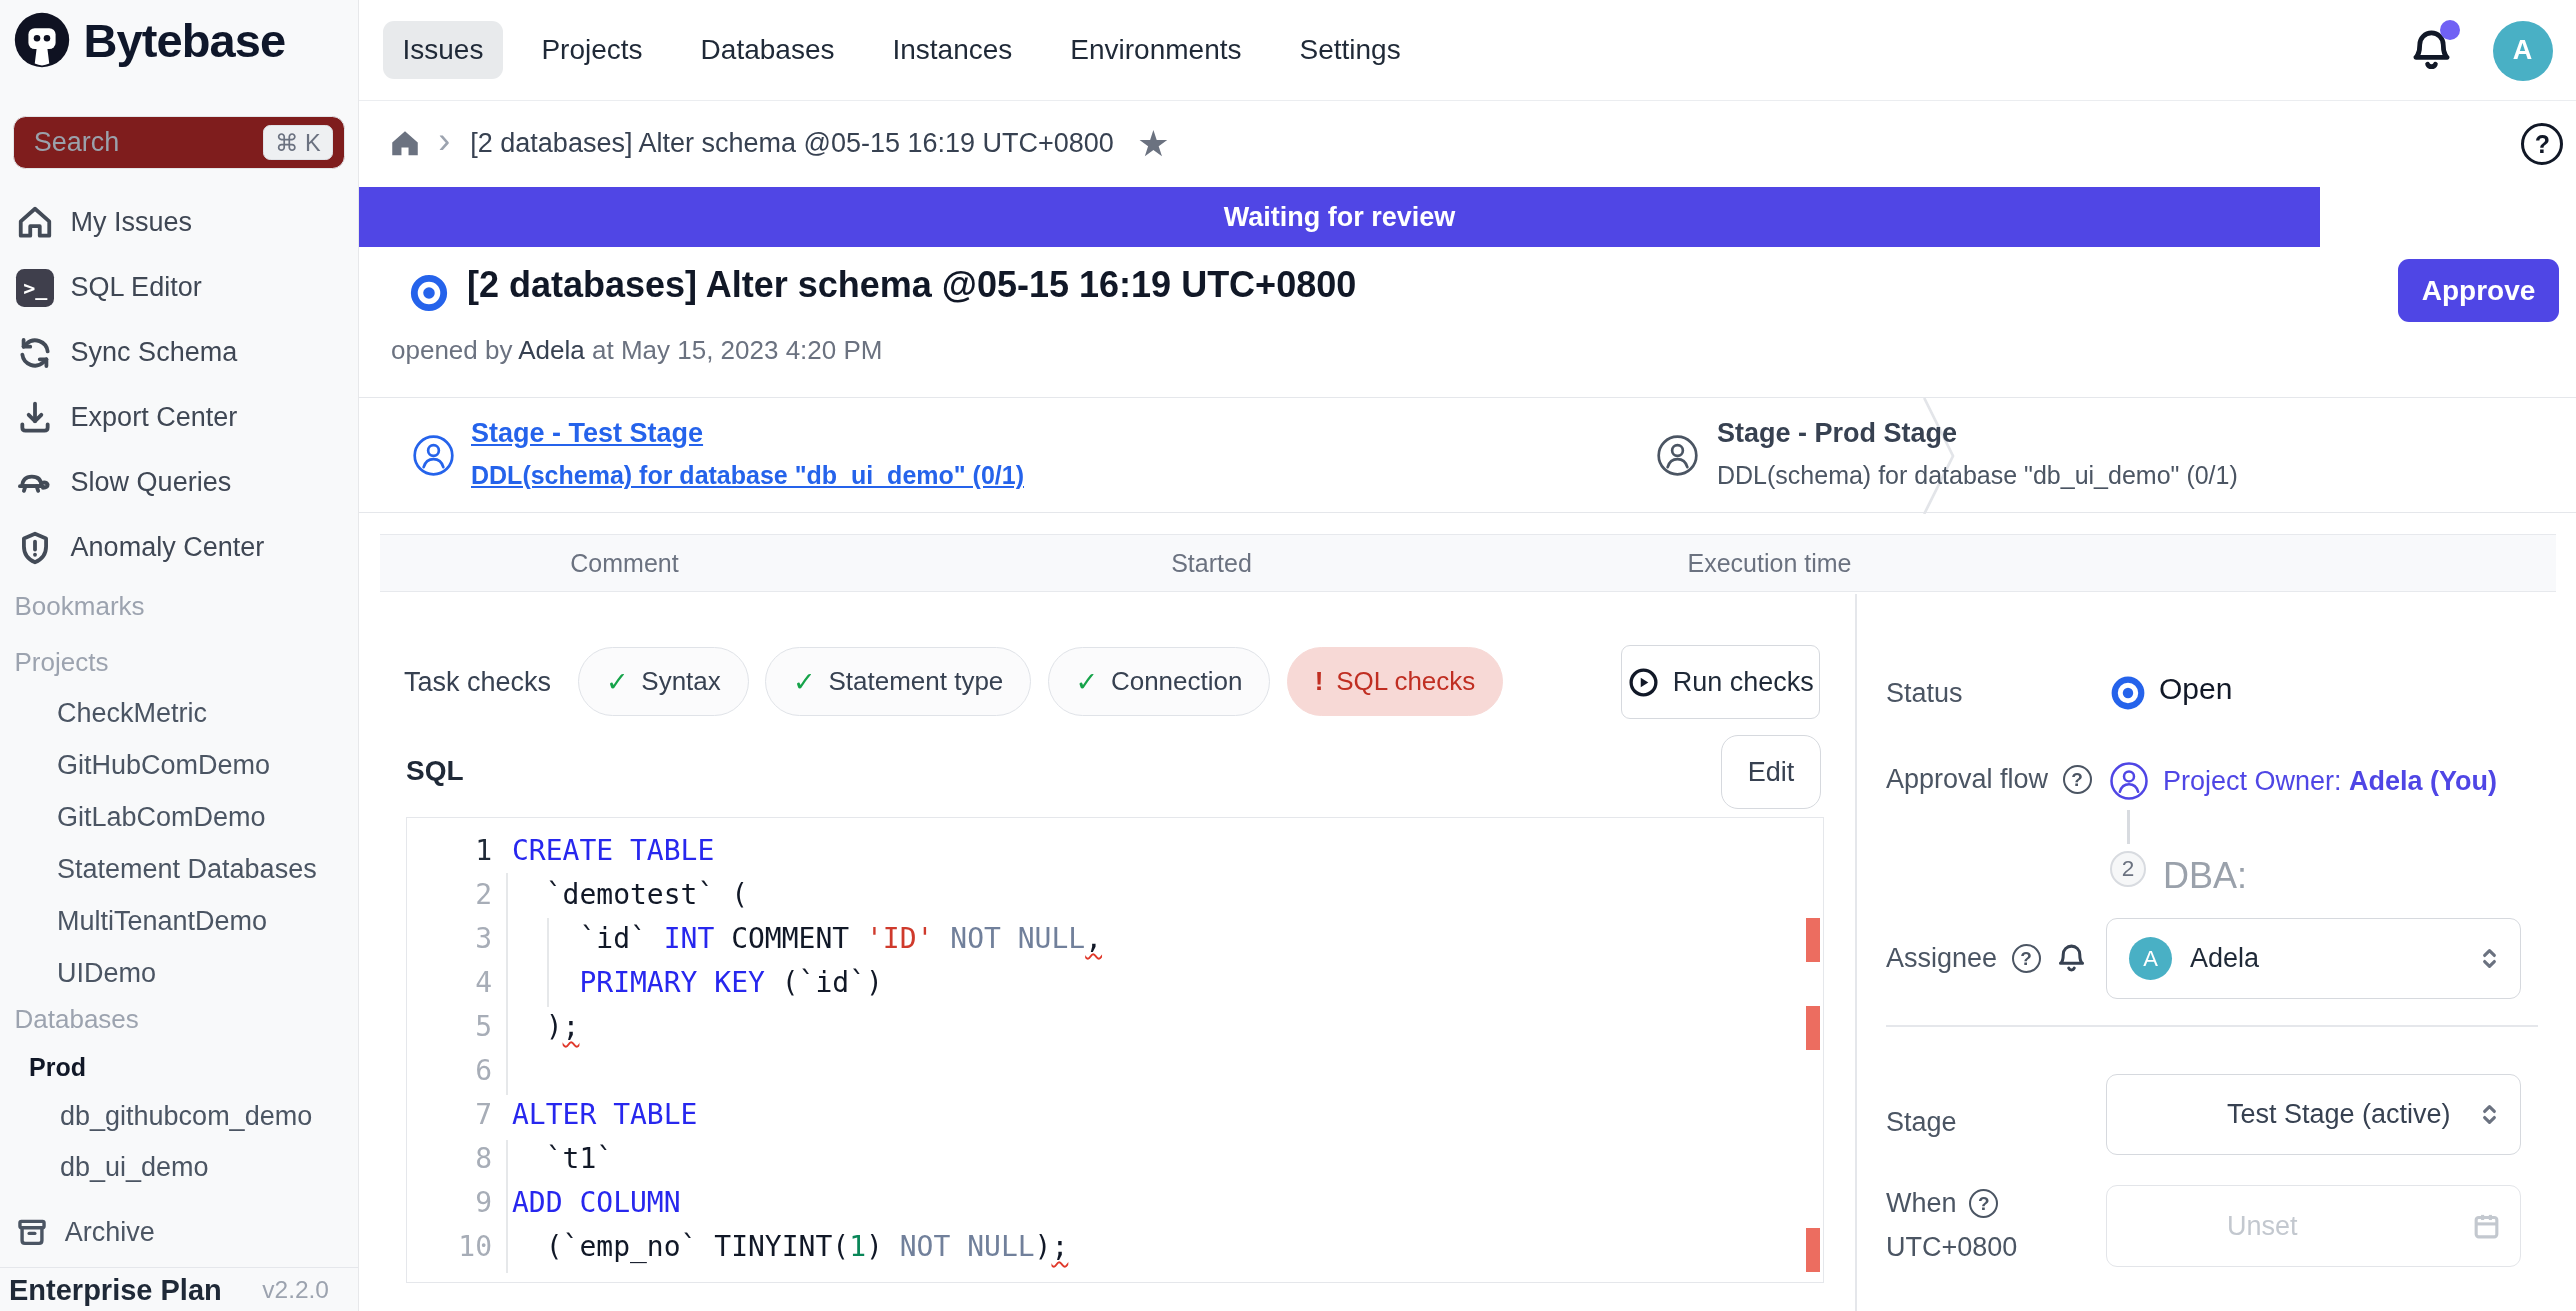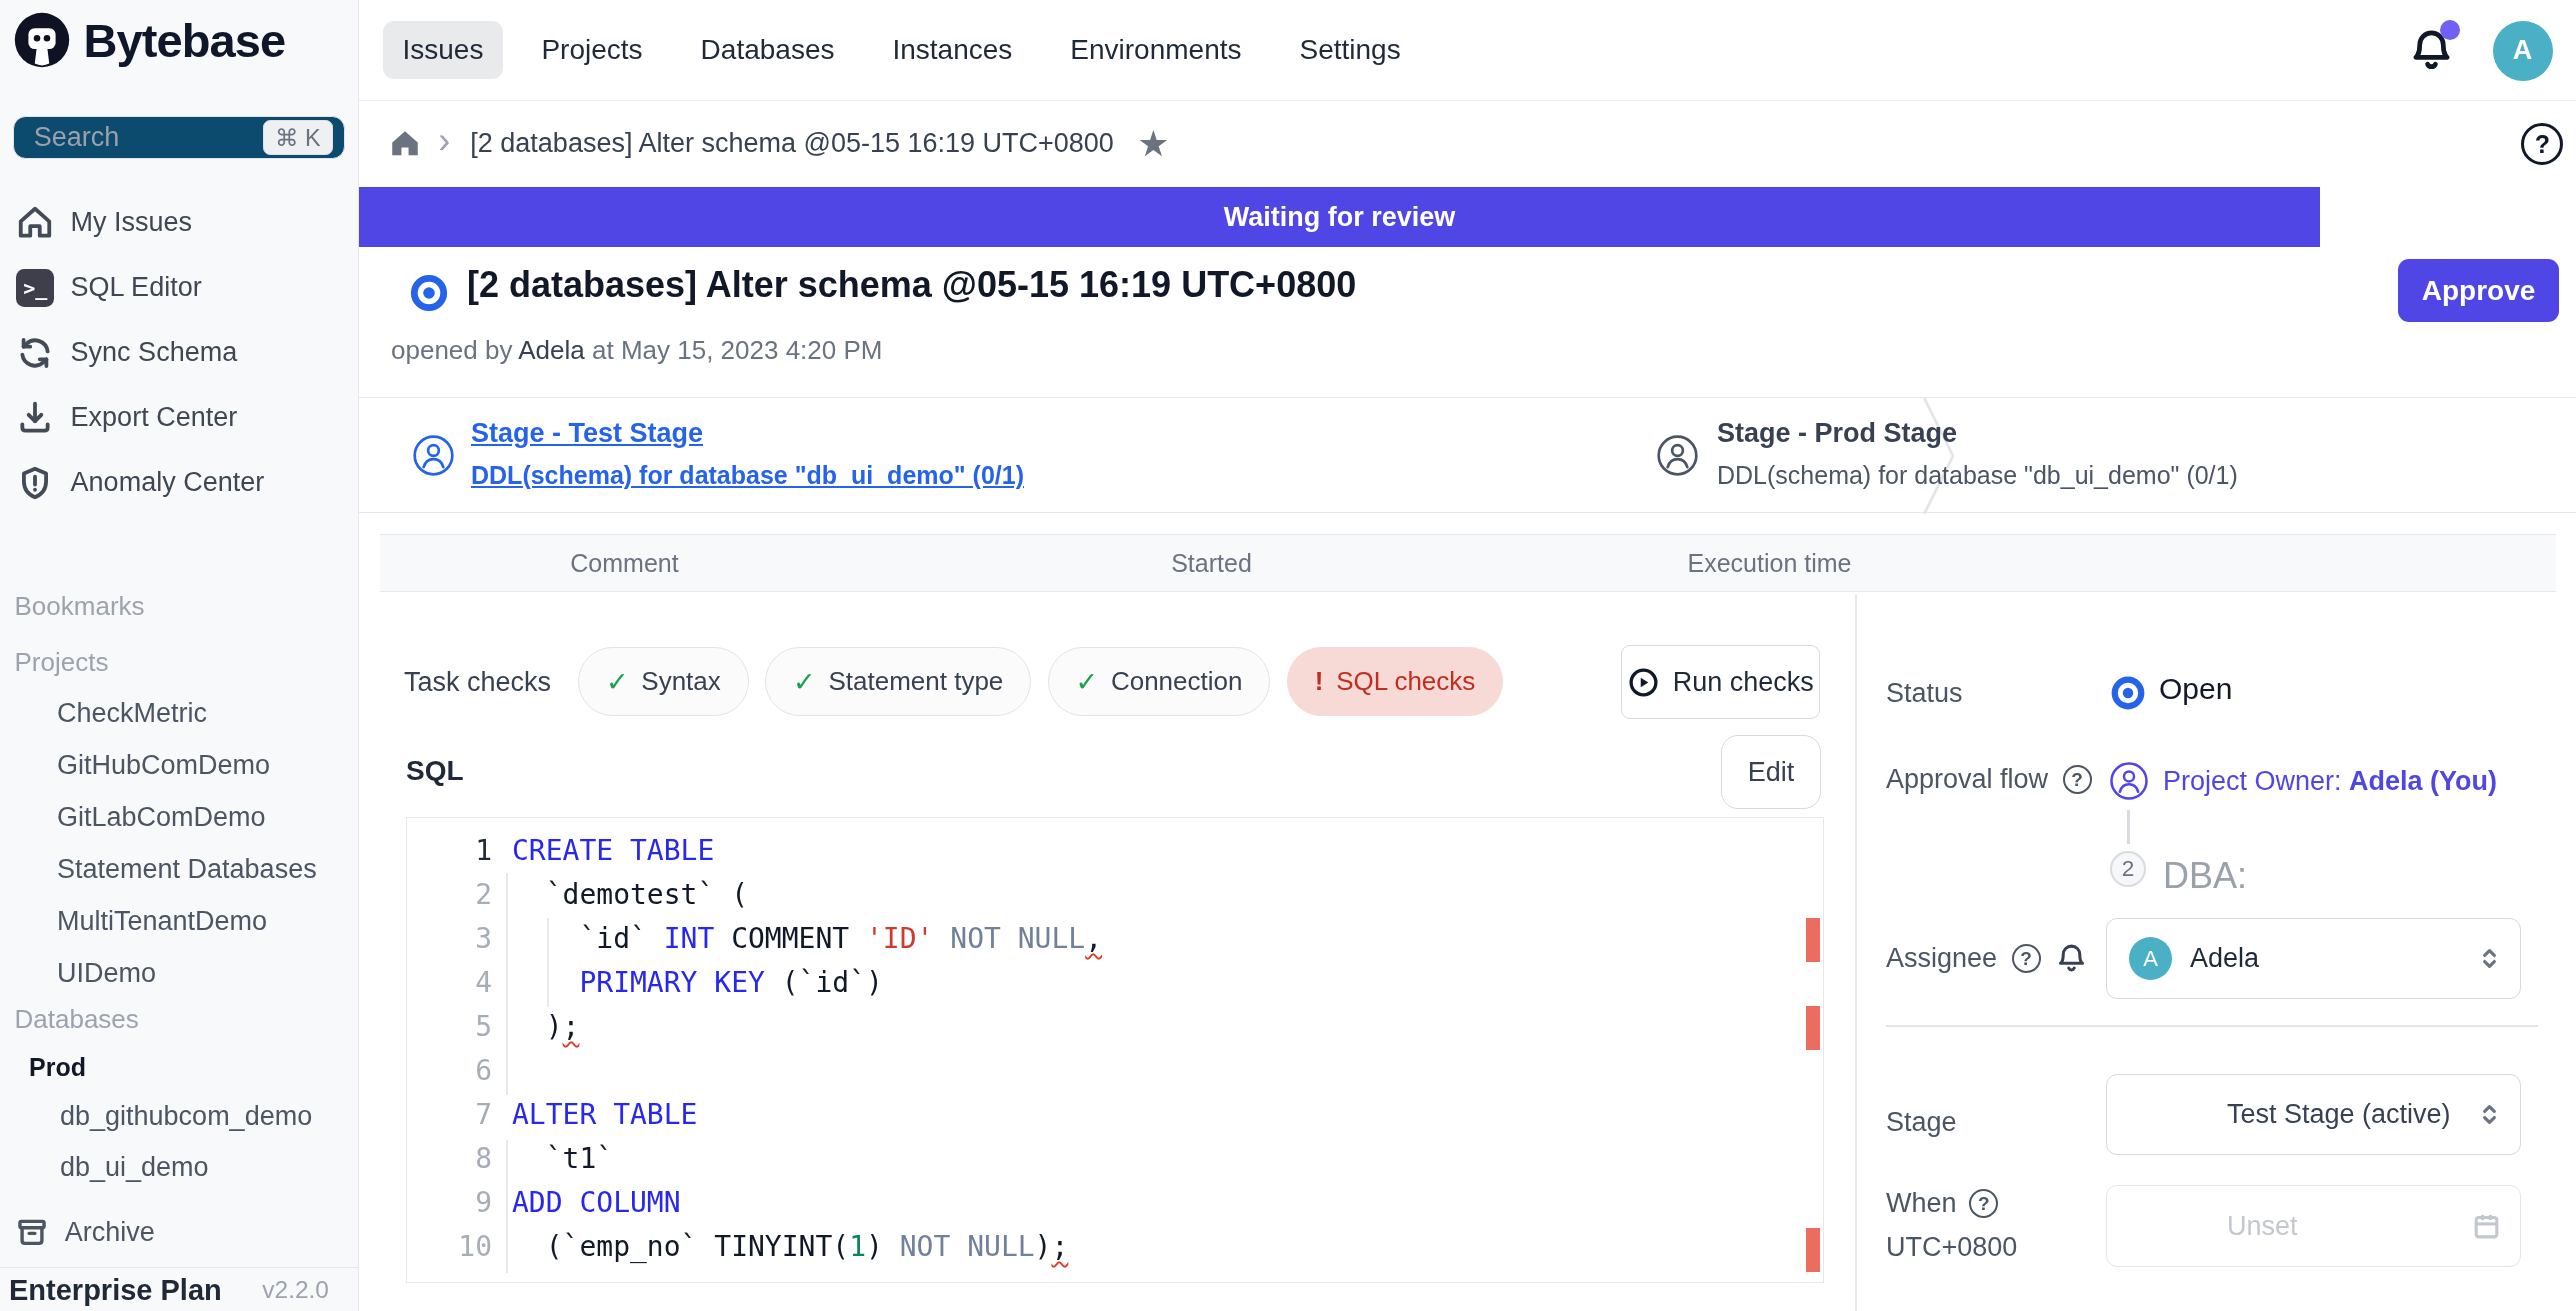--- a/index.html
+++ b/index.html
@@ -6,22 +6,22 @@
   html,body { width:2576px; height:1312px; overflow:hidden; background:#fff;
     font-family:"Liberation Sans", sans-serif; color:#1f2937; }
   .abs { position:absolute; }
   body { position:relative; }
 
   
   #sidebar { position:absolute; left:0; top:0; width:359px; height:1312px;
     background:#f8f9fa; border-right:1.8px solid #e7e8ea; }
   #logo-row { position:absolute; left:12.7px; top:11px; display:flex; align-items:center; gap:12.7px; }
   #logo-text { font-size:47px; font-weight:800; color:#0f172a; letter-spacing:-0.9px; }
-  #search-box { position:absolute; left:12.7px; top:116px; width:332px; height:43px;
-    background:#0c4a6e; border:1.8px solid #e3e5e8; border-radius:12.7px;
+  #search-box { position:absolute; left:12.7px; top:116px; width:332px; height:53px;
+    background:#7f1d1d; border:1.8px solid #e3e5e8; border-radius:12.7px;
     display:flex; align-items:center; padding:0 11px 0 20px; }
   #search-ph { color:#9aa1ab; font-size:27px; flex:1; }
   #search-kbd { background:#eef0f2; border:1.8px solid #dfe2e6; border-radius:7.2px;
     color:#6b7280; font-size:23.5px; padding:2.7px 11px; }
   #side-menu { position:absolute; left:0; top:190px; width:100%; }
   .side-item { height:65px; display:flex; align-items:center; padding-left:16.3px; gap:16.3px;
     font-size:27px; color:#3f4754; cursor:pointer; }
   .side-item svg { width:38px; height:38px; stroke:#434b57; fill:none; stroke-width:2.4;
     stroke-linecap:round; stroke-linejoin:round; flex:0 0 38px; }
   .term-box { width:38px; height:38px; background:#3f3f4c; border-radius:8.2px; color:#fff;
@@ -223,20 +223,30 @@
     <div class="side-item">
       <svg viewBox="0 0 24 24">
           <path d="M12 3 V14"></path>
           <path d="M8 10 L12 14 L16 10"></path>
           <path d="M4 16 V18 Q4 20 6 20 H18 Q20 20 20 18 V16"></path>
         </svg>
       <span>Export Center</span>
     </div>
     <div class="side-item">
       <svg viewBox="0 0 24 24">
+          <path d="M4 14 Q4 8 10 8 Q16 8 16 14 Z"></path>
+          <path d="M16 12 Q19 11 20 13 Q20 15 17 15"></path>
+          <path d="M6 14 L5 17"></path>
+          <path d="M13 14 L14 17"></path>
+          <path d="M2.5 14 H17"></path>
+        </svg>
+      <span>Slow Queries</span>
+    </div>
+    <div class="side-item">
+      <svg viewBox="0 0 24 24">
           <path d="M12 3 L19 6 V11 Q19 18 12 21 Q5 18 5 11 V6 Z"></path>
           <path d="M12 8 V13"></path>
           <path d="M12 16.2 L12 16.3"></path>
         </svg>
       <span>Anomaly Center</span>
     </div>
   </nav>
 
   <div id="bookmarks-header" class="side-header">Bookmarks</div>
   <div id="projects-header" class="side-header">Projects</div>

